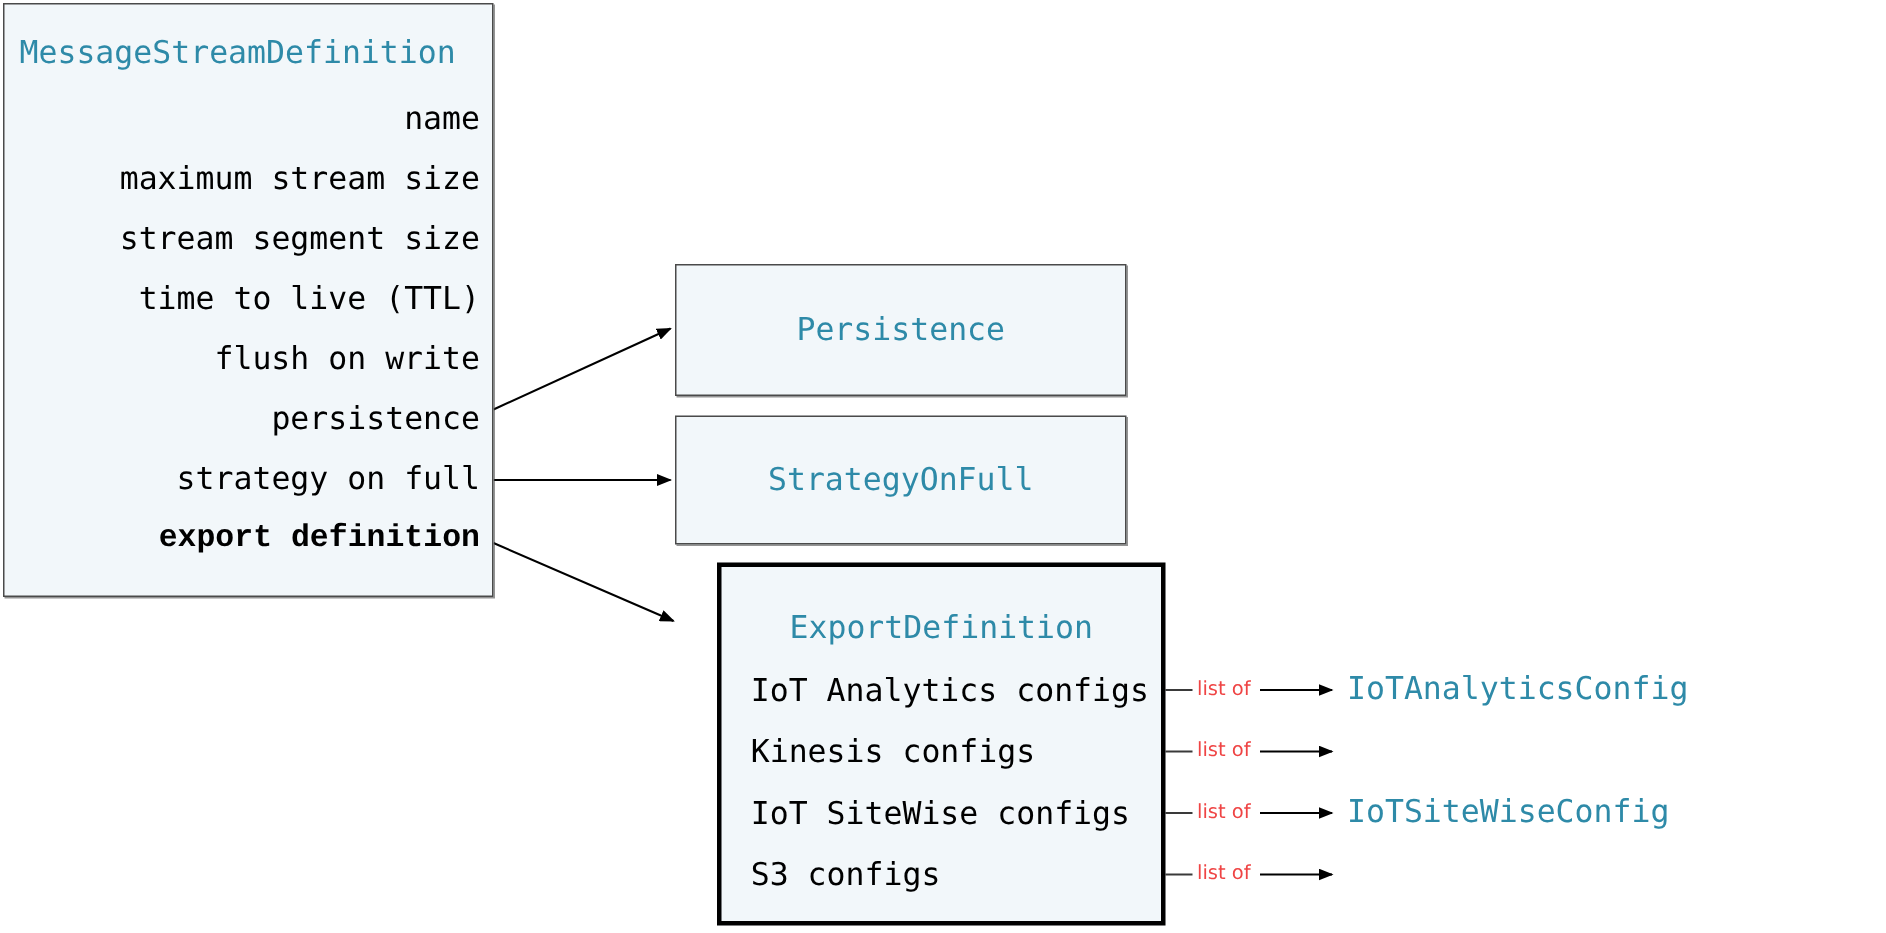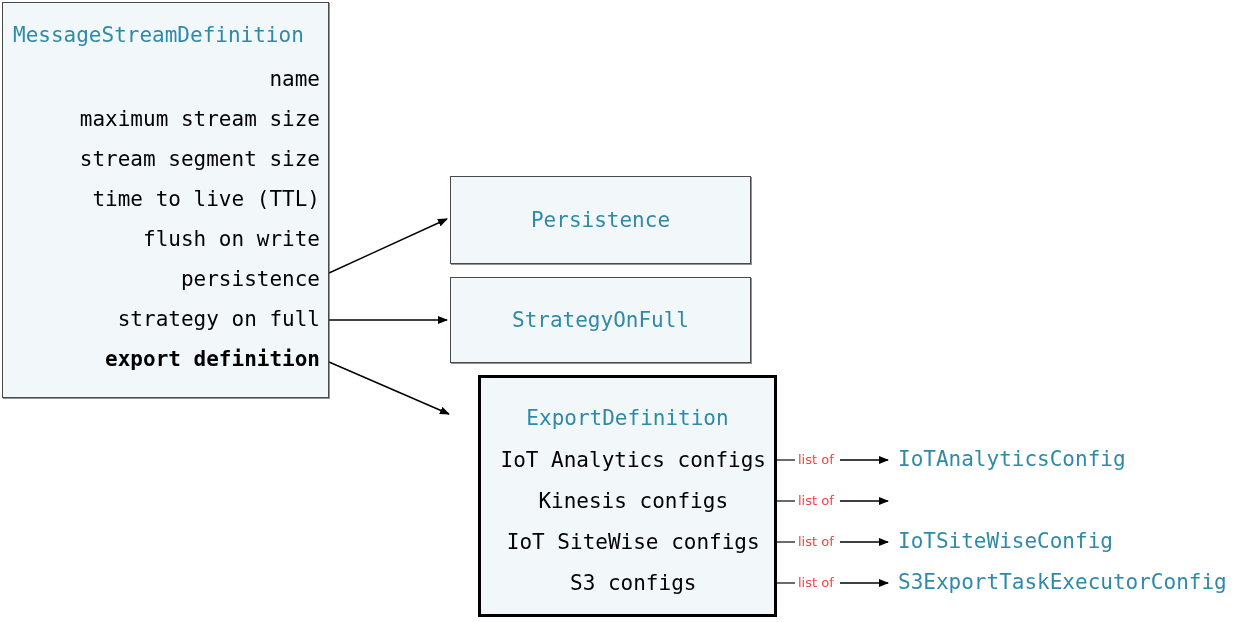--- a/index.html
+++ b/index.html
@@ -49,20 +49,21 @@
   }
   .field {
     color: #000000;
     font-family: "DejaVu Sans Mono", "Liberation Mono", monospace;
     font-size: 21px;
     line-height: 1;
     white-space: pre;
   }
   .field.bold {
     font-weight: bold;
+    font-family: Liberation Mono, monospace;
   }
 
   
   #main-box {
     left: 2px;
     top: 2px;
     width: 327px;
     height: 396px;
     padding-left: 20px;
   }
@@ -115,21 +116,21 @@
     position: absolute;
     left: 0;
     right: 0;
     top: 30px;
     text-align: center;
   }
   #export-box .rows {
     position: absolute;
     right: 8px;
     top: 72px;
-    text-align: center;
+    text-align: left;
   }
   #export-box .rows .field {
     display: block;
     height: 41px;
   }
 
   
   .leaf-label {
     position: absolute;
     color: #2e8aa8;
@@ -215,15 +216,14 @@
     </div>
   </div>
 
   <div class="edge-caption" style="left:796px; top:453px;">list of</div>
   <div class="edge-caption" style="left:796px; top:494px;">list of</div>
   <div class="edge-caption" style="left:796px; top:535px;">list of</div>
   <div class="edge-caption" style="left:796px; top:576px;">list of</div>
 
   <div class="leaf-label" style="top:449px;">IoTAnalyticsConfig</div>
   <div class="leaf-label" style="top:531px;">IoTSiteWiseConfig</div>
-  <div class="leaf-label" style="top:572px;">S3ExportTaskExecutorConfig</div>
 
 </div>
 
 </body></html>

